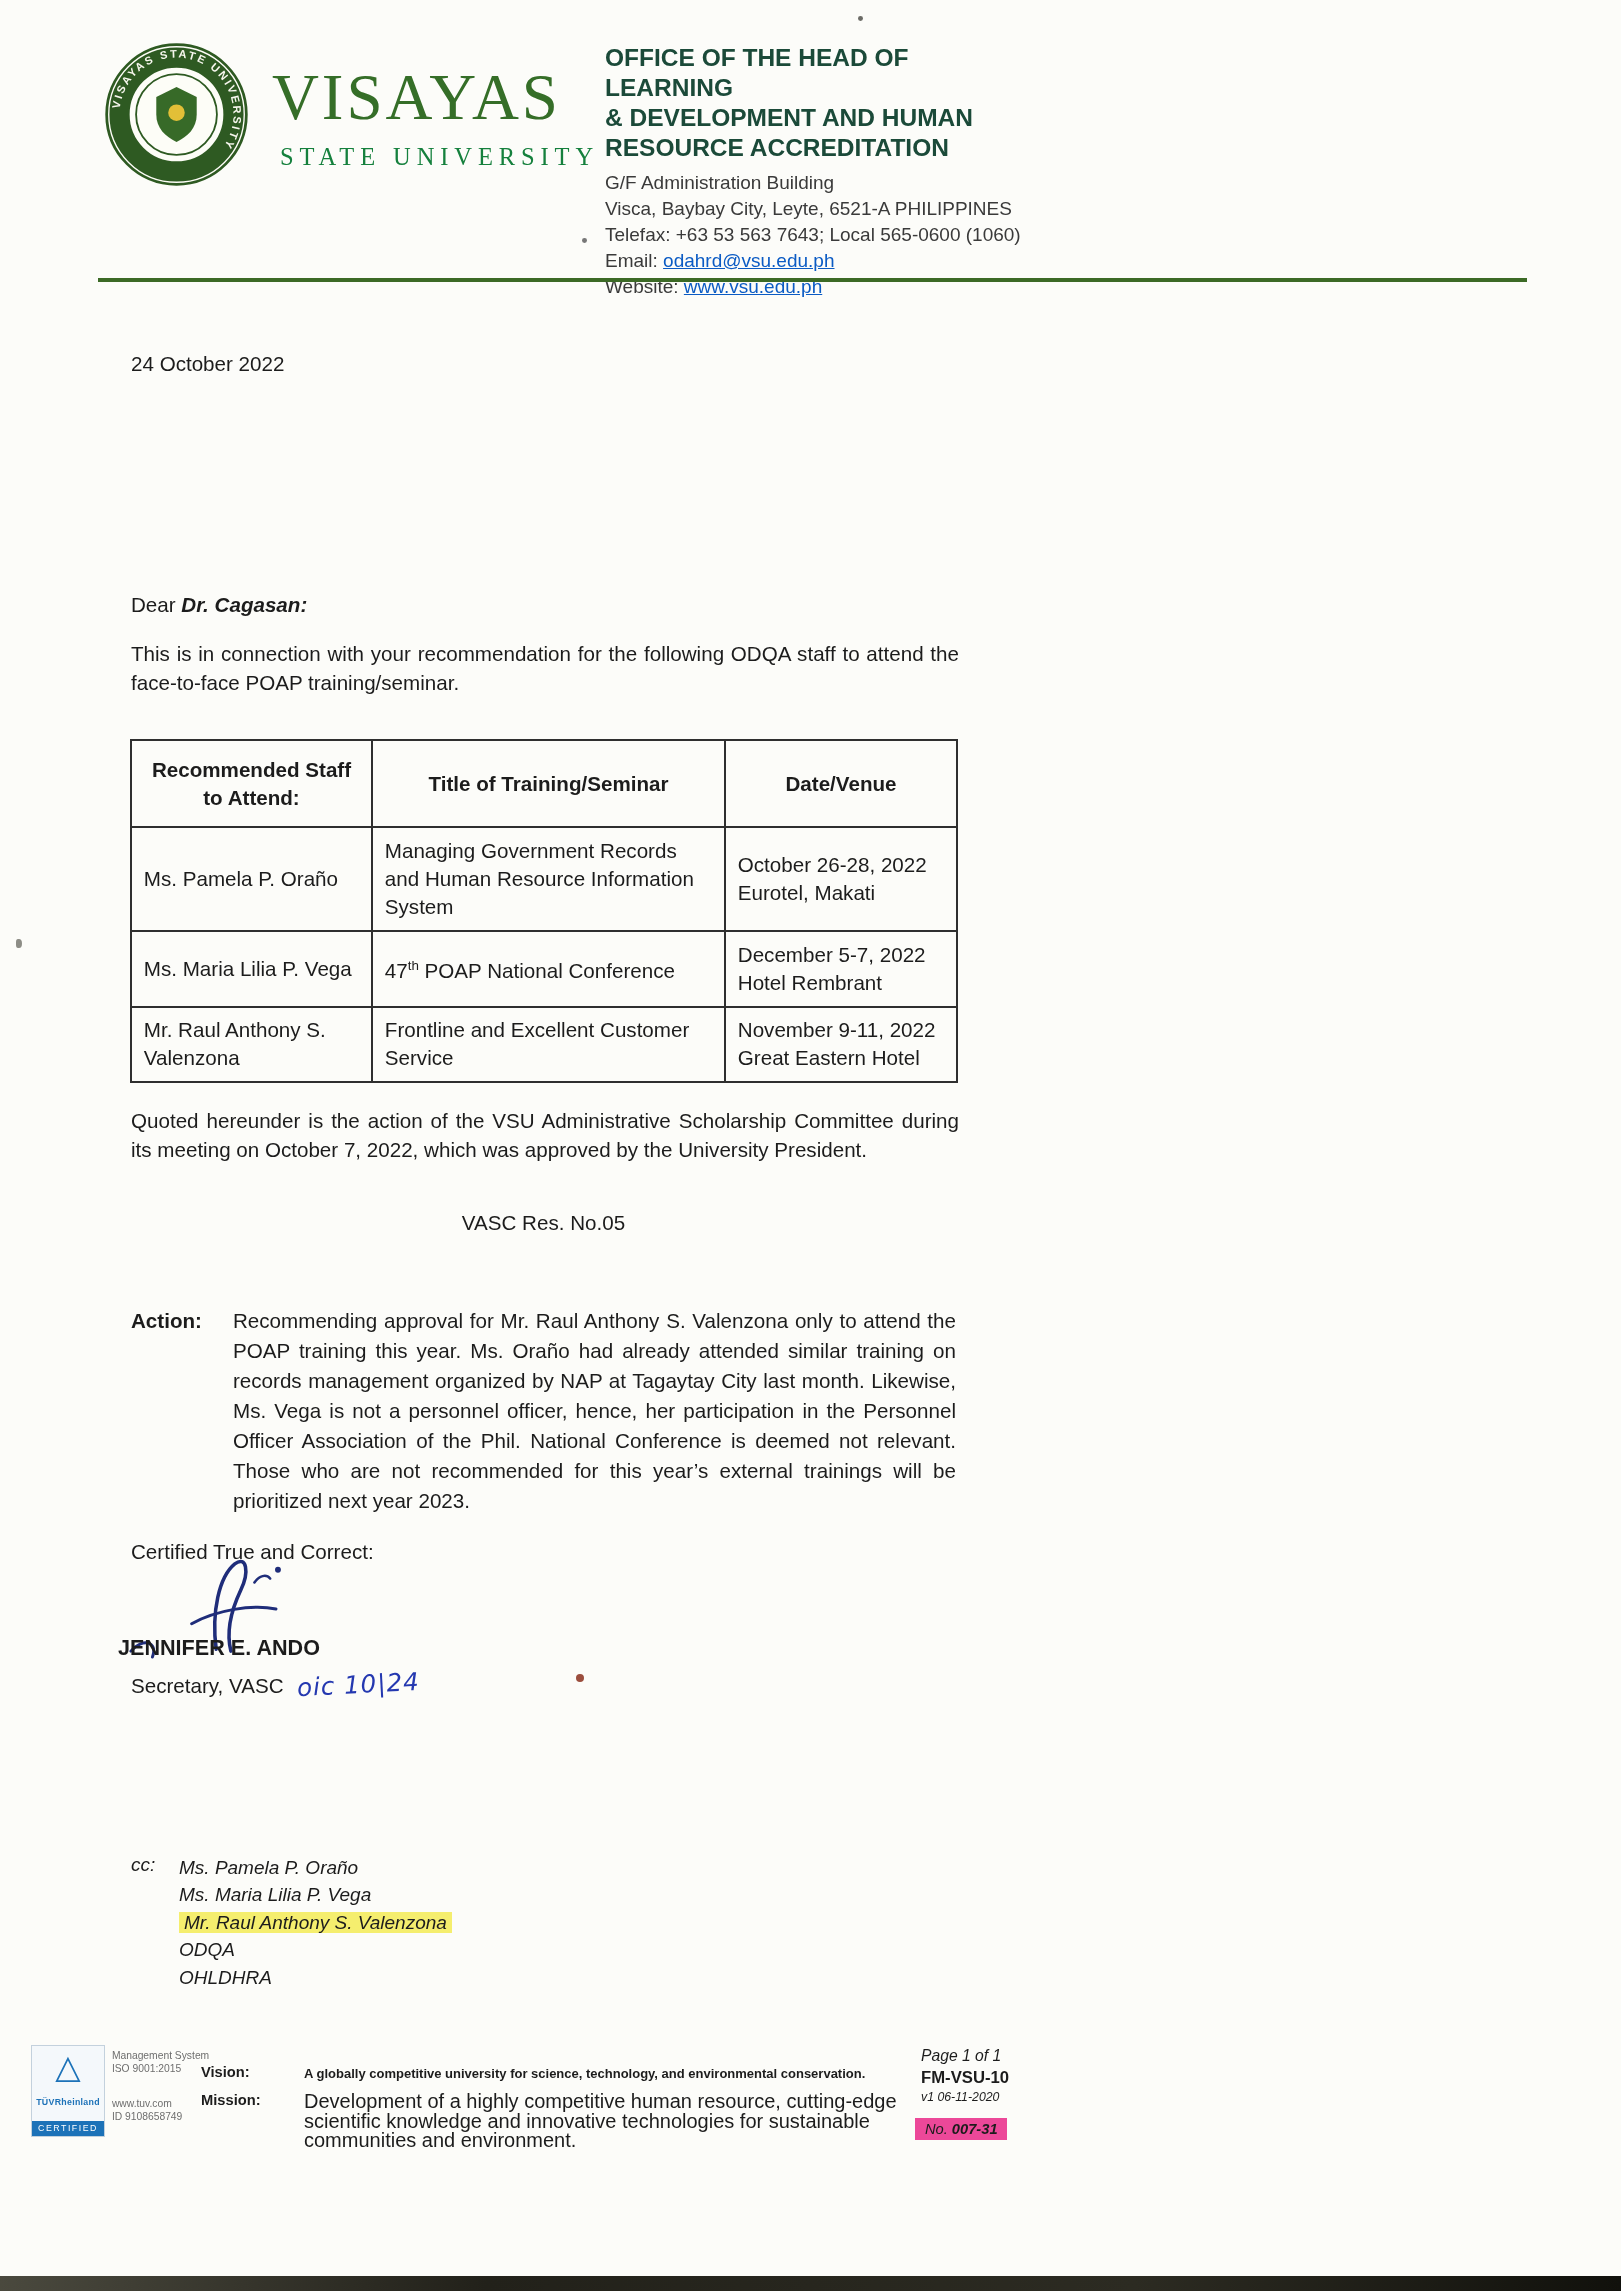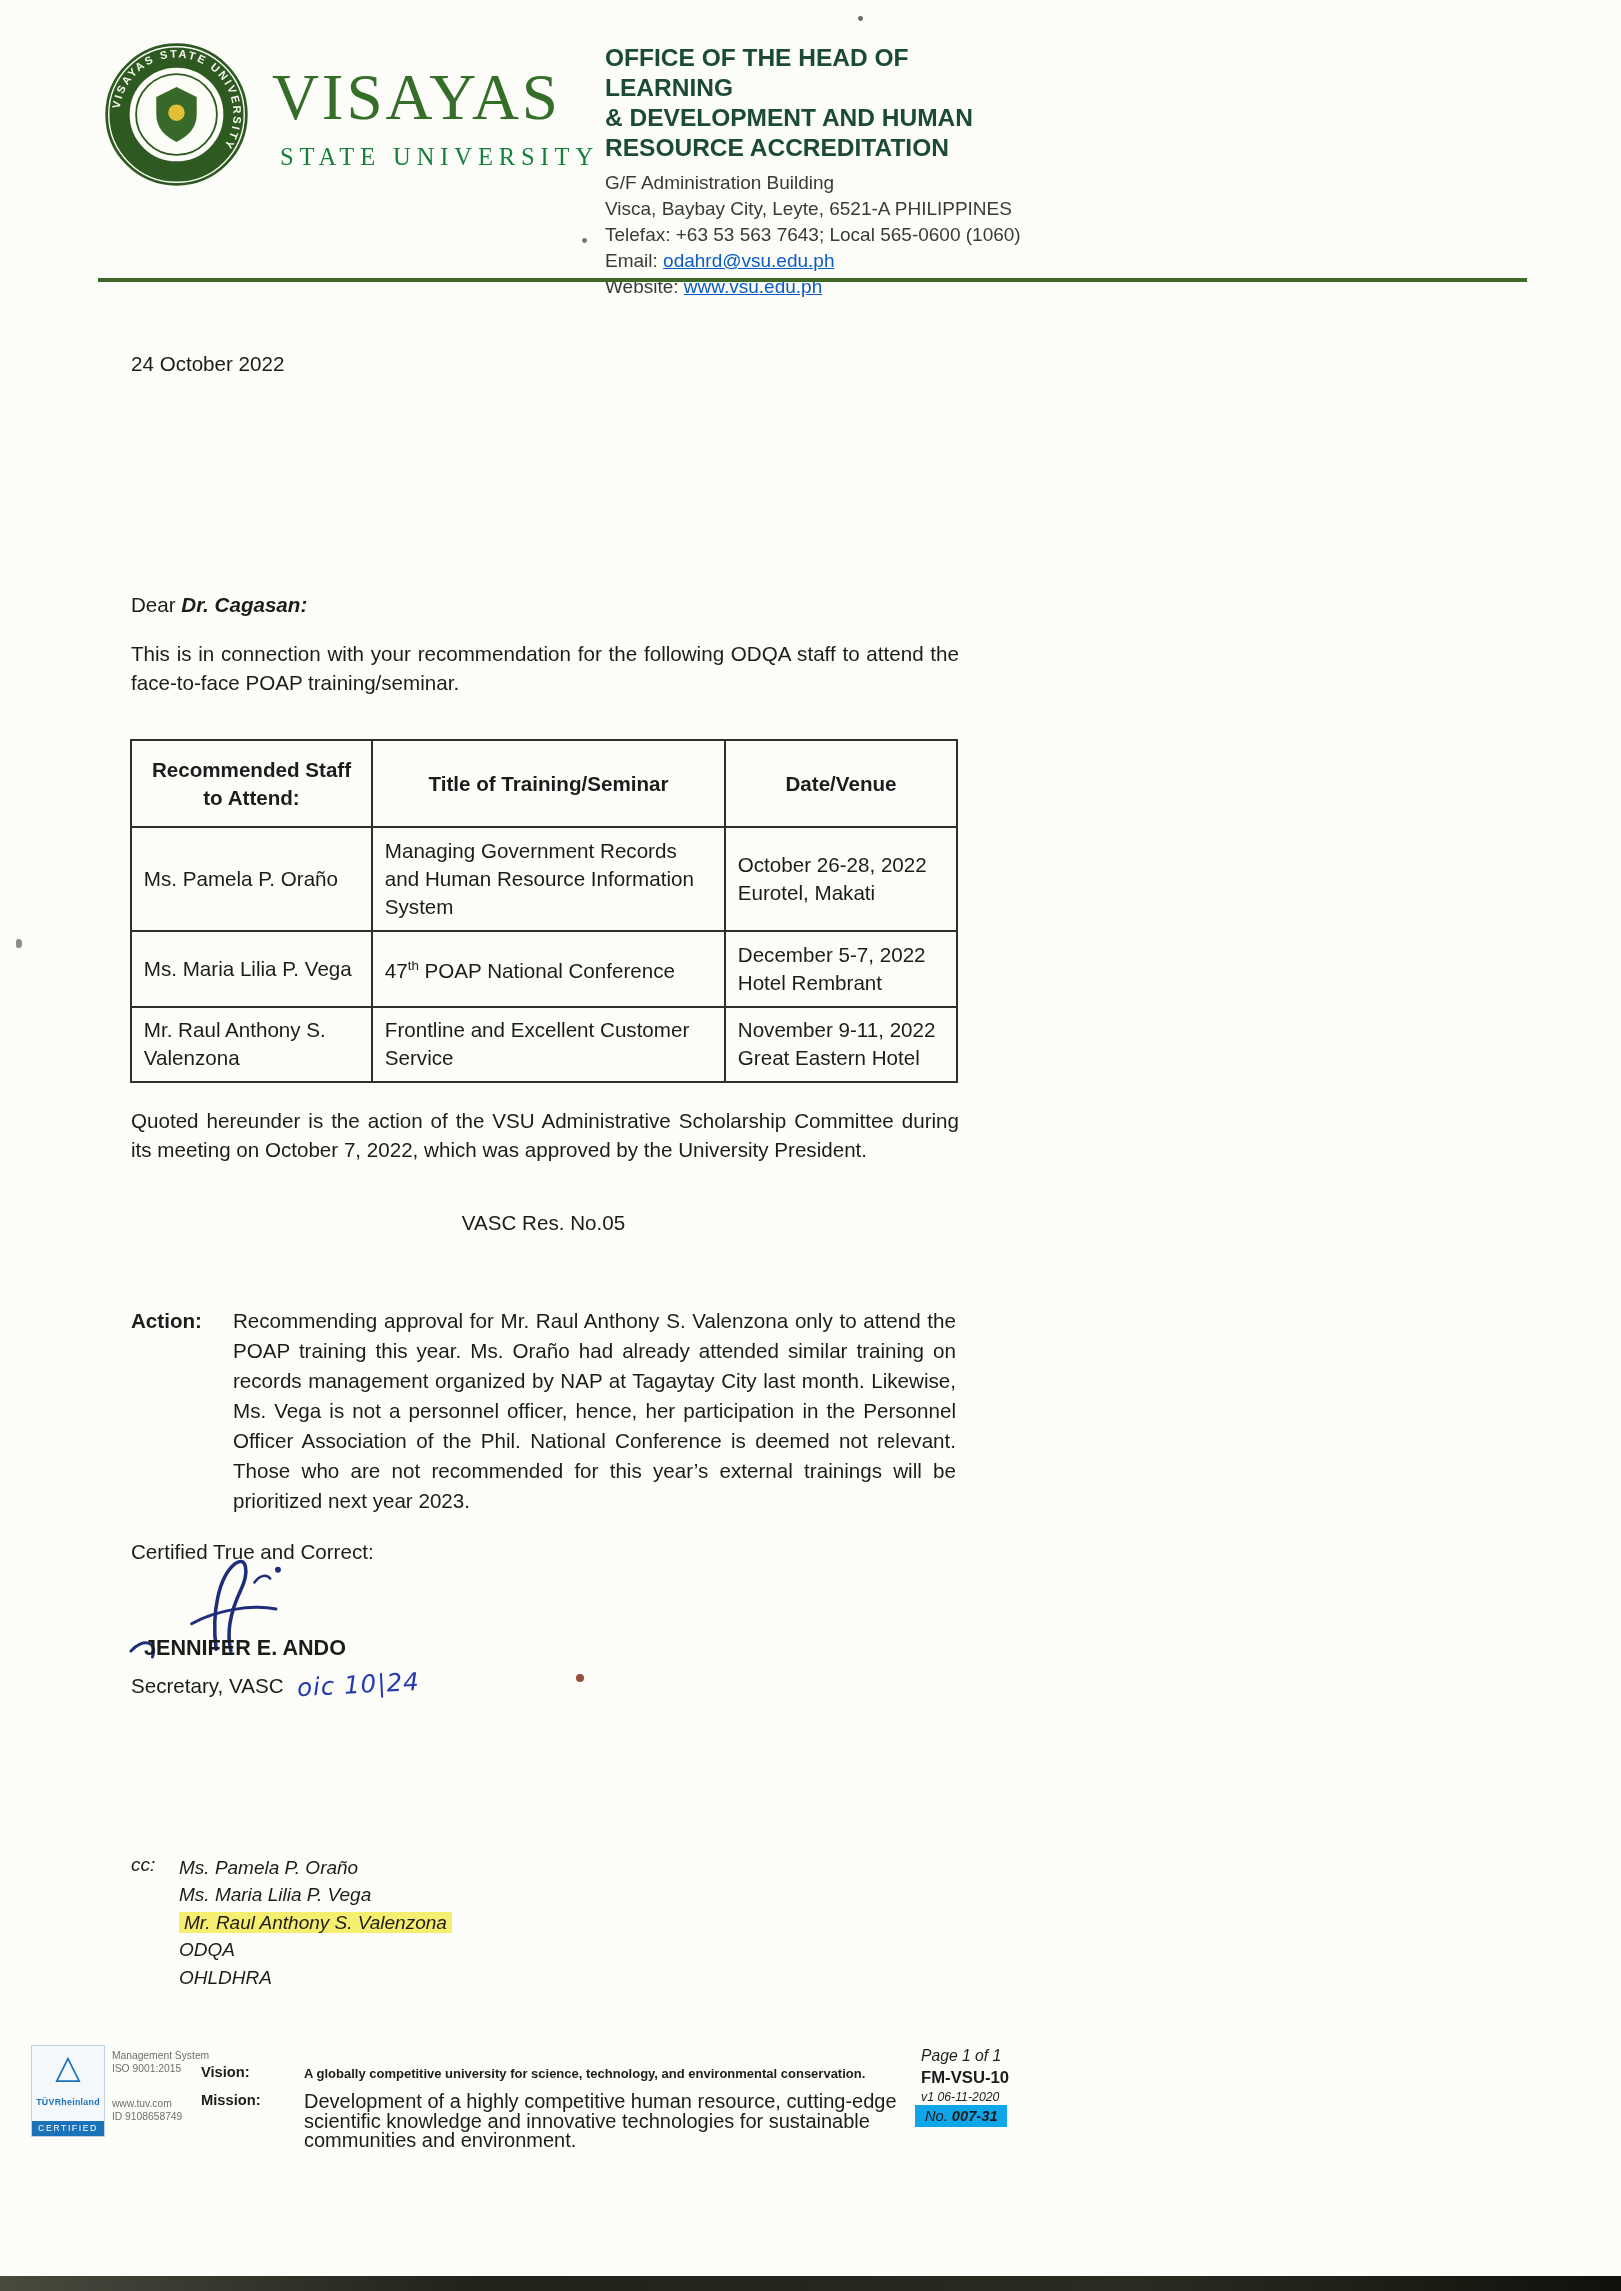--- a/index.html
+++ b/index.html
@@ -40,21 +40,21 @@
   
   .train-table { left:130px; top:739px; border-collapse:collapse; table-layout:fixed; width:826px;
                  font-size:20.6px; }
   .train-table th, .train-table td { border:2px solid #2f2f2f; vertical-align:middle; }
   .train-table th { font-weight:bold; text-align:center; padding:14.7px 9.8px; line-height:28px; }
   .train-table td { padding:8.8px 11.8px; line-height:28px; }
   .train-table sup { font-size:0.65em; }
 
   
   .signature { left:123px; top:1553px; }
-  .signatory-name { left:144px; top:1635px; font-size:21.6px; font-weight:bold; }
+  .signatory-name { left:118px; top:1635px; font-size:21.6px; font-weight:bold; }
   .signatory-title { left:131px; top:1670px; }
   .hand-note { display:inline-block; margin-left:13.7px; color:#2438b0; font-style:italic;
                font-size:24.5px; letter-spacing:1px; transform:rotate(-3deg); font-family:"DejaVu Sans",sans-serif; }
 
   
   .cc-label { left:131px; top:1854px; font-size:19px; font-style:italic; }
   .cc-list  { left:179px; top:1854px; font-size:19px; font-style:italic; line-height:27.4px; }
   .cc-list .hl { background:#f5ee6e; padding:0 4.9px; }
 
   
@@ -69,21 +69,21 @@
   .tuv-side { margin-left:6.9px; margin-top:3.9px; font-size:10.3px; color:#6e6e6e; line-height:13.2px; }
   .tuv-side .gap { height:21.6px; }
   .vision-label { left:201px; top:2064px; font-size:14.7px; font-weight:bold; }
   .mission-label { left:201px; top:2092px; font-size:14.7px; font-weight:bold; }
   .vision-text { left:304px; top:2064px; width:632px; font-size:13px; line-height:19.6px;font-weight:bold; }
   .mission-text { left:304px; top:2092px; width:632px; font-size:20px; line-height:19.6px; }
   .form-block { left:921px; top:2047px; width:127px; }
   .page-info { font-size:15.7px; font-style:italic; }
   .form-code { font-size:16.7px; font-weight:bold; margin-top:2.9px; }
   .form-version { font-size:12.3px; font-style:italic; margin-top:2px; }
-  .doc-no { display:inline-block; margin-top:1px; margin-left:-5.9px; background:#0ea5e9;
+  .doc-no { display:inline-block; margin-top:14px; margin-left:-5.9px; background:#ec4899;
             padding:2.9px 9.8px; font-size:14.7px; font-weight:bold; font-style:italic; }
   .doc-no-label { font-weight:normal; font-style:italic; }
 
   
   .scan-edge { left:0; bottom:0; width:100%; height:15.7px;
                background:linear-gradient(90deg,#4a493e,#22211a 30%,#2c2b22 70%,#11110c); }
   .speck { border-radius:50%; }
   .speck-1 { left:858px; top:15.7px; width:4.9px; height:4.9px; background:#6b6b66; }
   .speck-2 { left:582px; top:238px; width:4.9px; height:4.9px; background:#777; }
   .speck-3 { left:576px; top:1674px; width:7.8px; height:7.8px; background:#8a2f1d; opacity:.85; }

